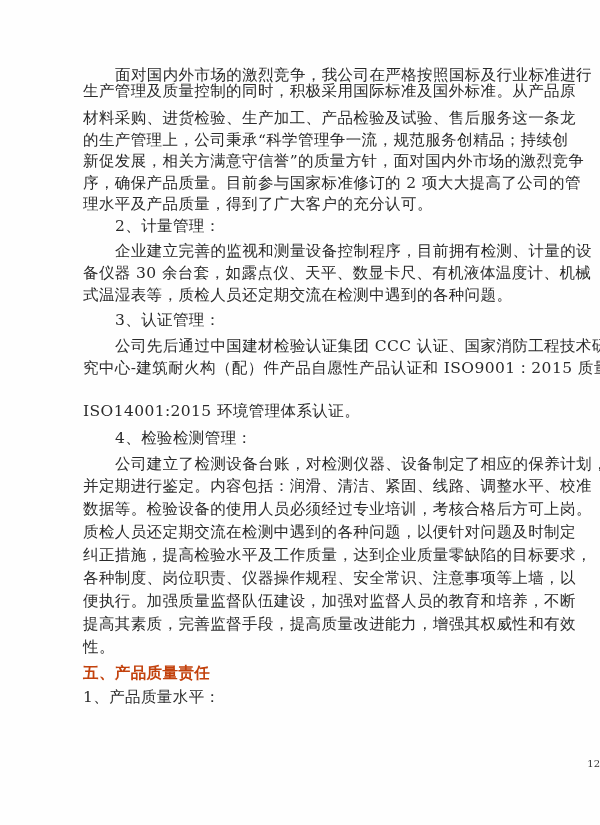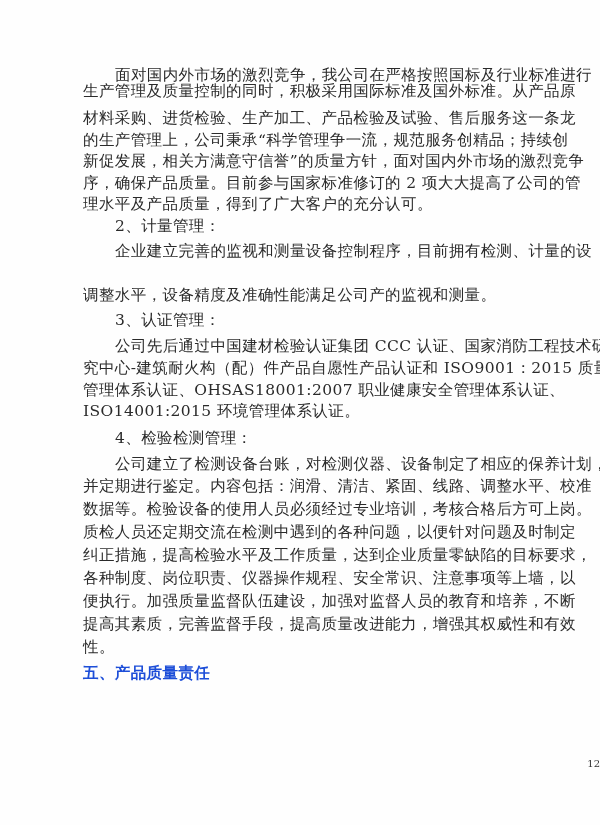--- a/index.html
+++ b/index.html
@@ -1,46 +1,47 @@
 <!DOCTYPE html>
 <html><head>
 <meta charset="utf-8">
 <style>
   html, body { margin:0; padding:0; background:#fff; }
   body { width:600px; height:825px; position:relative; overflow:hidden; font-family:"DejaVu Serif", serif; color:#2a2a2a; }
   .page { position:absolute; left:0; top:0; width:600px; height:825px; background:#fefefe; }
   .line { position:absolute; left:83px; width:440px; font-size:15.5px; line-height:22px; white-space:nowrap; letter-spacing:0.4px; }
   .indent { left:115px; }
-  .bold { font-weight:bold; font-family:"DejaVu Sans", sans-serif; color:#1d4ed8; }
+  .bold { font-weight:bold; font-family:"DejaVu Sans", sans-serif; color:#c2410c; }
   .pnum { position:absolute; left:0; width:600px; text-align:right; font-size:10px; top:758px; color:#333; }
 </style>
 </head>
 <body>
 
 <div class="page">
   <div class="line indent" style="top:64px">面对国内外市场的激烈竞争，我公司在严格按照国标及行业标准进行</div>
   <div class="line" style="top:80px">生产管理及质量控制的同时，积极采用国际标准及国外标准。从产品原</div>
   <div class="line" style="top:107px">材料采购、进货检验、生产加工、产品检验及试验、售后服务这一条龙</div>
   <div class="line" style="top:129px">的生产管理上，公司秉承“科学管理争一流，规范服务创精品；持续创</div>
   <div class="line" style="top:150px">新促发展，相关方满意守信誉”的质量方针，面对国内外市场的激烈竞争</div>
   <div class="line" style="top:172px">序，确保产品质量。目前参与国家标准修订的 2 项大大提高了公司的管</div>
   <div class="line" style="top:193px">理水平及产品质量，得到了广大客户的充分认可。</div>
   <div class="line indent" style="top:215px">2、计量管理：</div>
   <div class="line indent" style="top:240px">企业建立完善的监视和测量设备控制程序，目前拥有检测、计量的设</div>
-  <div class="line" style="top:284px">调整水平，设备精度及准确性能满足公司产的监视和测量。</div>
+  <div class="line" style="top:262px">备仪器 30 余台套，如露点仪、天平、数显卡尺、有机液体温度计、机械</div>
+  <div class="line" style="top:284px">式温湿表等，质检人员还定期交流在检测中遇到的各种问题。</div>
   <div class="line indent" style="top:309px">3、认证管理：</div>
   <div class="line indent" style="top:335px">公司先后通过中国建材检验认证集团 CCC 认证、国家消防工程技术研</div>
   <div class="line" style="top:357px">究中心-建筑耐火构（配）件产品自愿性产品认证和 ISO9001：2015 质量</div>
-  <div class="line" style="top:379px">管理体系认证、OHSAS18001:2007 职业健康安全管理体系认证、</div>
   <div class="line" style="top:400px">ISO14001:2015 环境管理体系认证。</div>
   <div class="line indent" style="top:427px">4、检验检测管理：</div>
   <div class="line indent" style="top:453px">公司建立了检测设备台账，对检测仪器、设备制定了相应的保养计划，</div>
   <div class="line" style="top:475px">并定期进行鉴定。内容包括：润滑、清洁、紧固、线路、调整水平、校准</div>
   <div class="line" style="top:498px">数据等。检验设备的使用人员必须经过专业培训，考核合格后方可上岗。</div>
   <div class="line" style="top:521px">质检人员还定期交流在检测中遇到的各种问题，以便针对问题及时制定</div>
   <div class="line" style="top:544px">纠正措施，提高检验水平及工作质量，达到企业质量零缺陷的目标要求，</div>
   <div class="line" style="top:567px">各种制度、岗位职责、仪器操作规程、安全常识、注意事项等上墙，以</div>
   <div class="line" style="top:613px">提高其素质，完善监督手段，提高质量改进能力，增强其权威性和有效</div>
   <div class="line" style="top:590px">便执行。加强质量监督队伍建设，加强对监督人员的教育和培养，不断</div>
   <div class="line" style="top:636px">性。</div>
   <div class="line bold" style="top:662px">五、产品质量责任</div>
+  <div class="line" style="top:686px">1、产品质量水平：</div>
   <div class="pnum">12</div>
 </div>
 
 </body></html>

